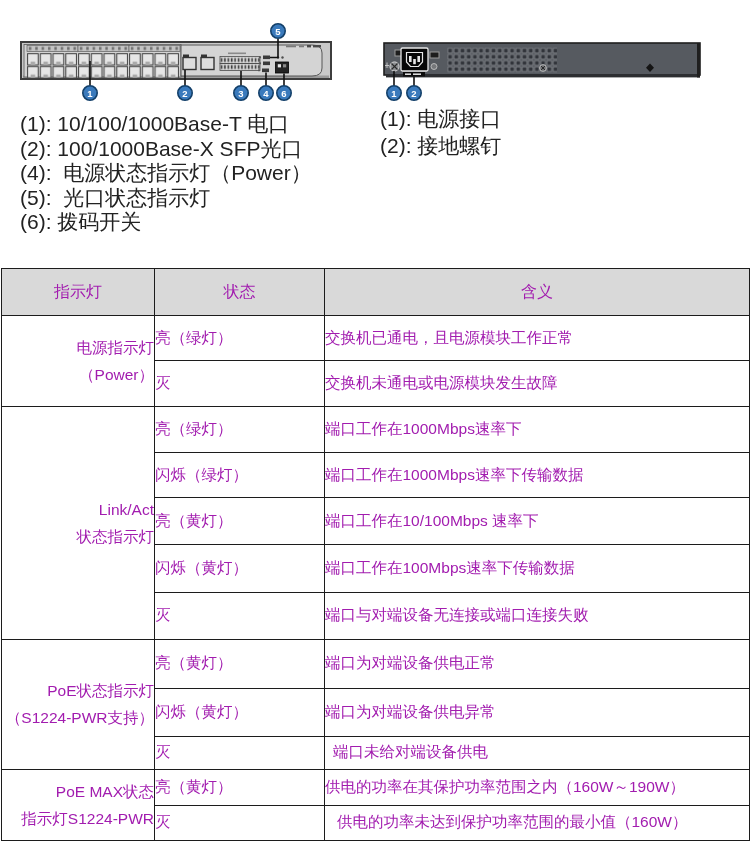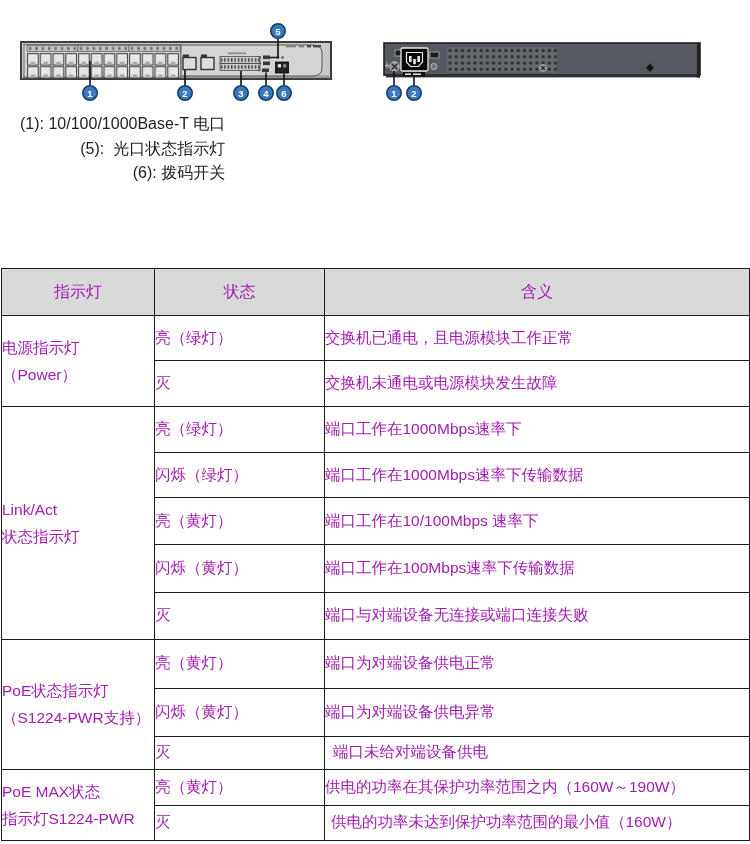--- a/index.html
+++ b/index.html
@@ -1,31 +1,31 @@
 <!DOCTYPE html>
 <html><head>
 <meta charset="utf-8">
 <style>
   html,body{margin:0;padding:0;background:#ffffff;}
   #page{position:relative;width:750px;height:844px;background:#ffffff;overflow:hidden;
         font-family:"Liberation Sans","DejaVu Sans",sans-serif;color:#1b1b1b;}
   
   #diagram{position:absolute;left:0;top:0;}
   
-  .legend{position:absolute;font-size:16px;color:#222;text-align:right;}
+  .legend{position:absolute;font-size:21px;color:#222;}
   #legend-front{left:20px;top:112px;line-height:24.6px;}
   #legend-rear{left:380px;top:106px;line-height:26.5px;}
   .legend div{white-space:pre;}
   
   #led-table{position:absolute;left:1px;top:268px;width:748px;height:573px;
              border-collapse:collapse;table-layout:fixed;font-size:15.5px;color:#a21caf;}
   #led-table th,#led-table td{border:1.5px solid #1c1c1c;padding:0;overflow:hidden;
              font-weight:normal;vertical-align:middle;}
   #led-table th{background:#d9d9d9;text-align:center;font-size:16px;}
-  td.indicator{text-align:left;line-height:27px;}
+  td.indicator{text-align:right;line-height:27px;}
   td.state{padding-left:20px;text-align:left;margin-top:43px;}
   td.meaning{padding-left:14px;text-align:left;}
 </style>
 </head>
 <body>
 
 <div id="page">
 
   <svg id="diagram" width="750" height="106" viewBox="0 0 750 106">
     <defs>
@@ -186,22 +186,28 @@
       </g>
       <g>
         <circle cx="414" cy="93" r="7.2" fill="#3a7abc" stroke="#123f69" stroke-width="1.6"></circle>
         <text x="414" y="93.6" text-anchor="middle" dominant-baseline="central" fill="#ffffff" font-size="9.5" font-weight="bold">2</text>
       </g>
     </g>
   </svg>
 
   <div id="legend-front" class="legend">
     <div>(1): 10/100/1000Base-T 电口</div>
+    <div>(2): 100/1000Base-X SFP光口</div>
+    <div>(4):  电源状态指示灯（Power）</div>
     <div>(5):  光口状态指示灯</div>
     <div>(6): 拨码开关</div>
+  </div>
+  <div id="legend-rear" class="legend">
+    <div>(1): 电源接口</div>
+    <div>(2): 接地螺钉</div>
   </div>
 
   <table id="led-table">
     <colgroup>
         <col style="width:153px">
         <col style="width:170px">
         <col style="width:425px">
       </colgroup>
     <tbody>
         <tr style="height:47px">
@@ -268,18 +274,18 @@
     <tr style="height:36px">
       <td class="indicator" rowspan="2">
         <span style="display:block">PoE MAX状态</span>
         <span style="display:block">指示灯S1224-PWR</span>
       </td>
       <td class="state">亮（黄灯）</td>
       <td class="meaning">供电的功率在其保护功率范围之内（160W～190W）</td>
     </tr>
     <tr style="height:35px">
       <td class="state">灭</td>
-      <td class="meaning" style="padding-left:6px">供电的功率未达到保护功率范围的最小值（160W）</td>
+      <td class="meaning" style="padding-left:12px">供电的功率未达到保护功率范围的最小值（160W）</td>
     </tr>
   </tbody>
     </table>
 
 </div>
 
 </body></html>

